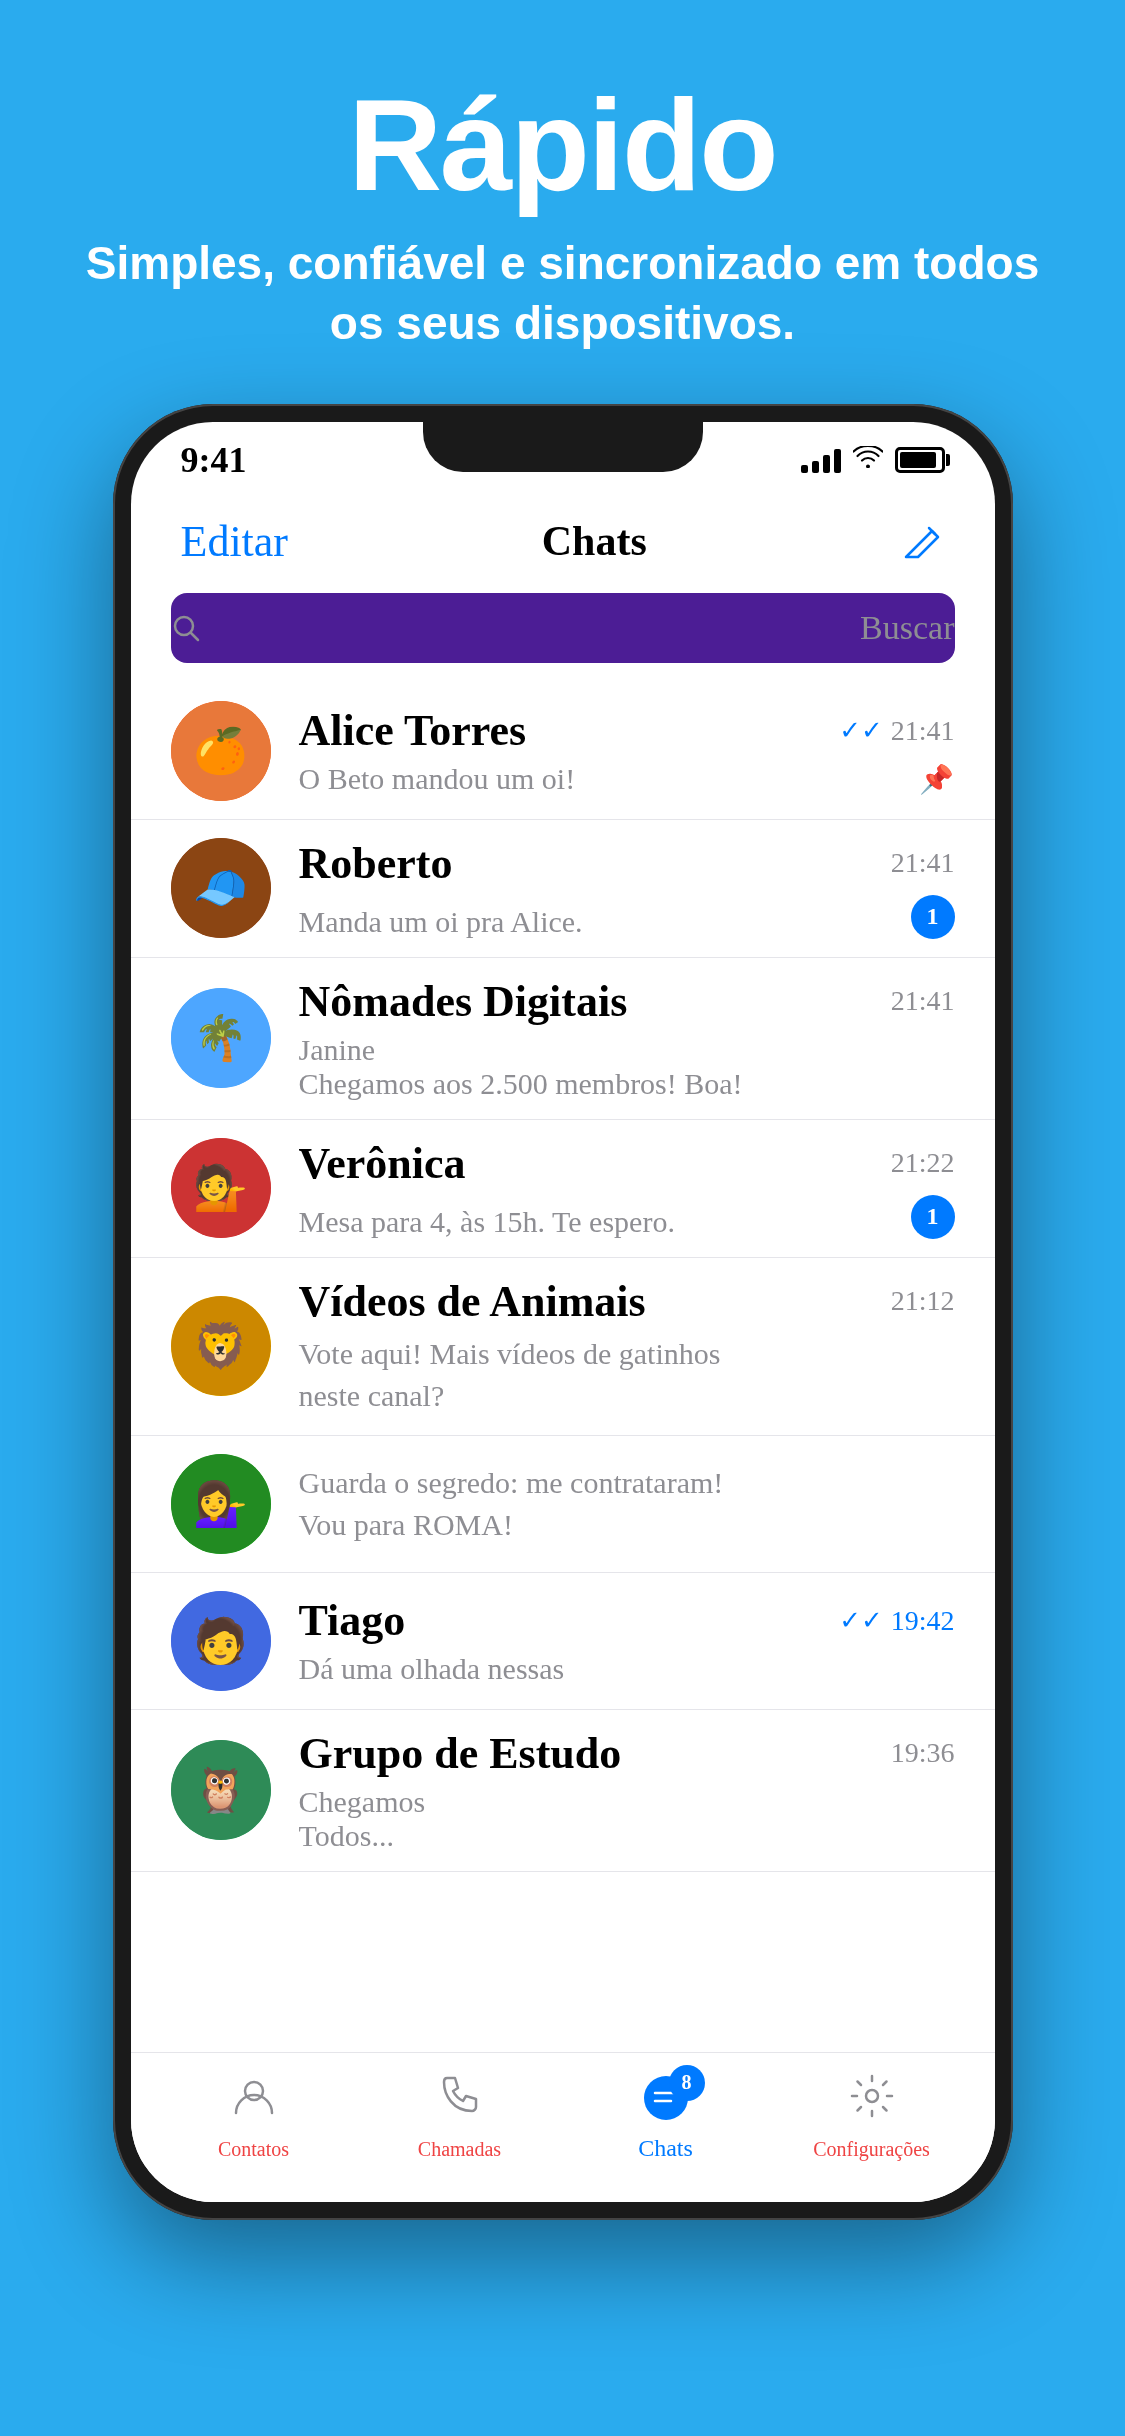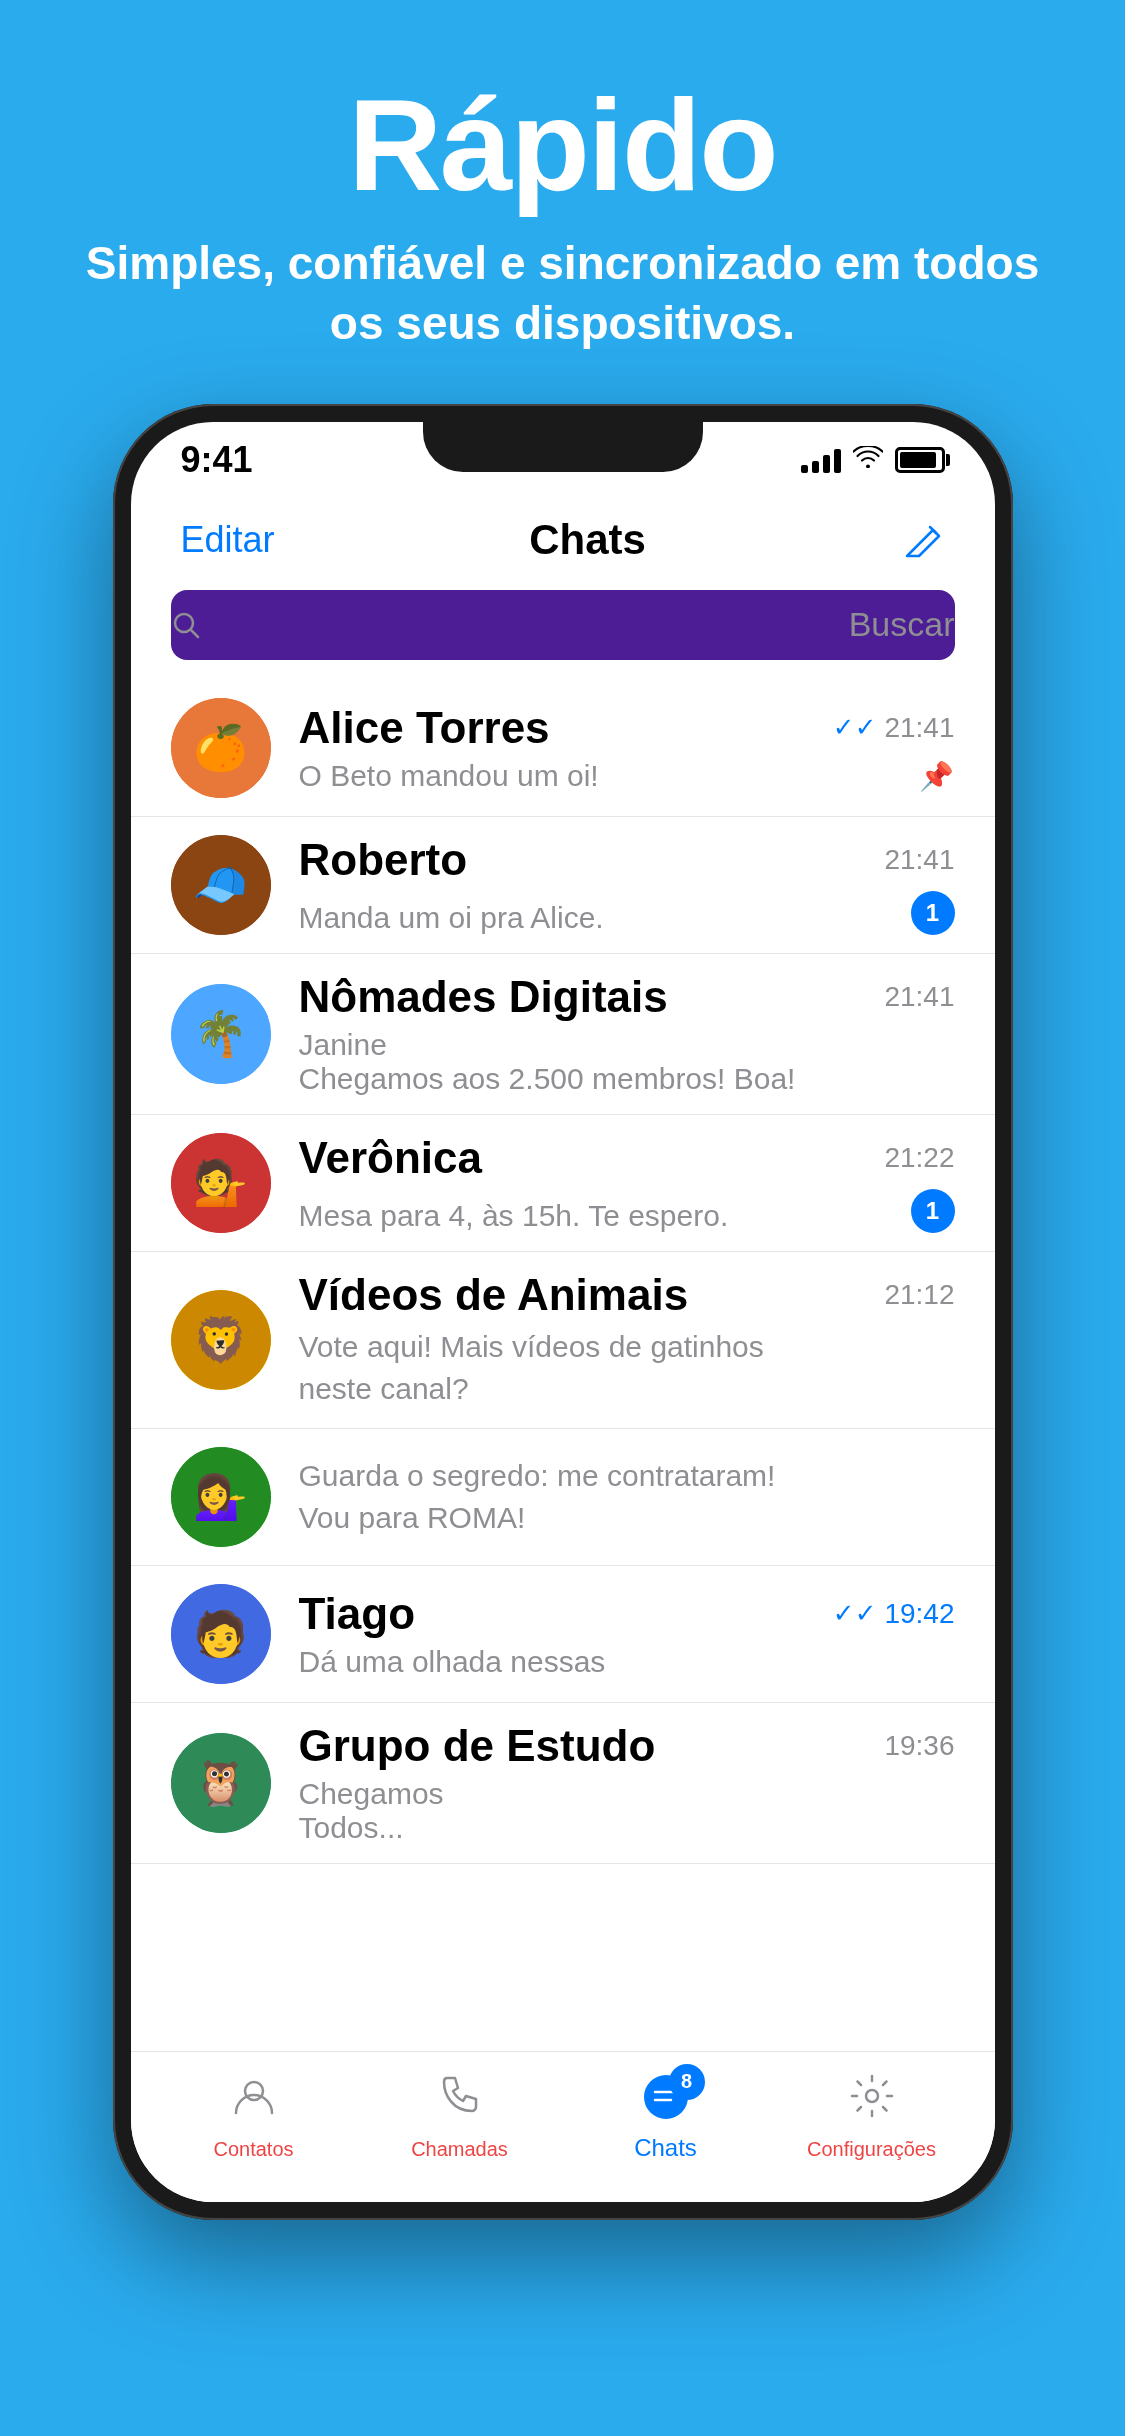--- a/index.html
+++ b/index.html
@@ -54,20 +54,21 @@
       box-shadow: 0 40px 100px rgba(0,0,0,0.4), inset 0 0 0 2px #444;
       position: relative;
     }
 
     .phone-screen {
       background: white;
       border-radius: 82px;
       overflow: hidden;
       position: relative;
       min-height: 1780px;
+      font-family: Liberation Serif, serif;
     }
 
     
     .phone-notch {
       position: absolute;
       top: 0;
       left: 50%;
       transform: translateX(-50%);
       width: 280px;
       height: 50px;
@@ -150,21 +151,21 @@
     
     .nav-bar {
       display: flex;
       justify-content: space-between;
       align-items: center;
       padding: 16px 50px;
       margin-top: 10px;
     }
 
     .nav-edit {
-      font-size: 36px;
+      font-size: 44px;
       color: #007AFF;
       font-weight: 400;
     }
 
     .nav-title {
       font-size: 42px;
       font-weight: 700;
       color: #000;
     }
 

